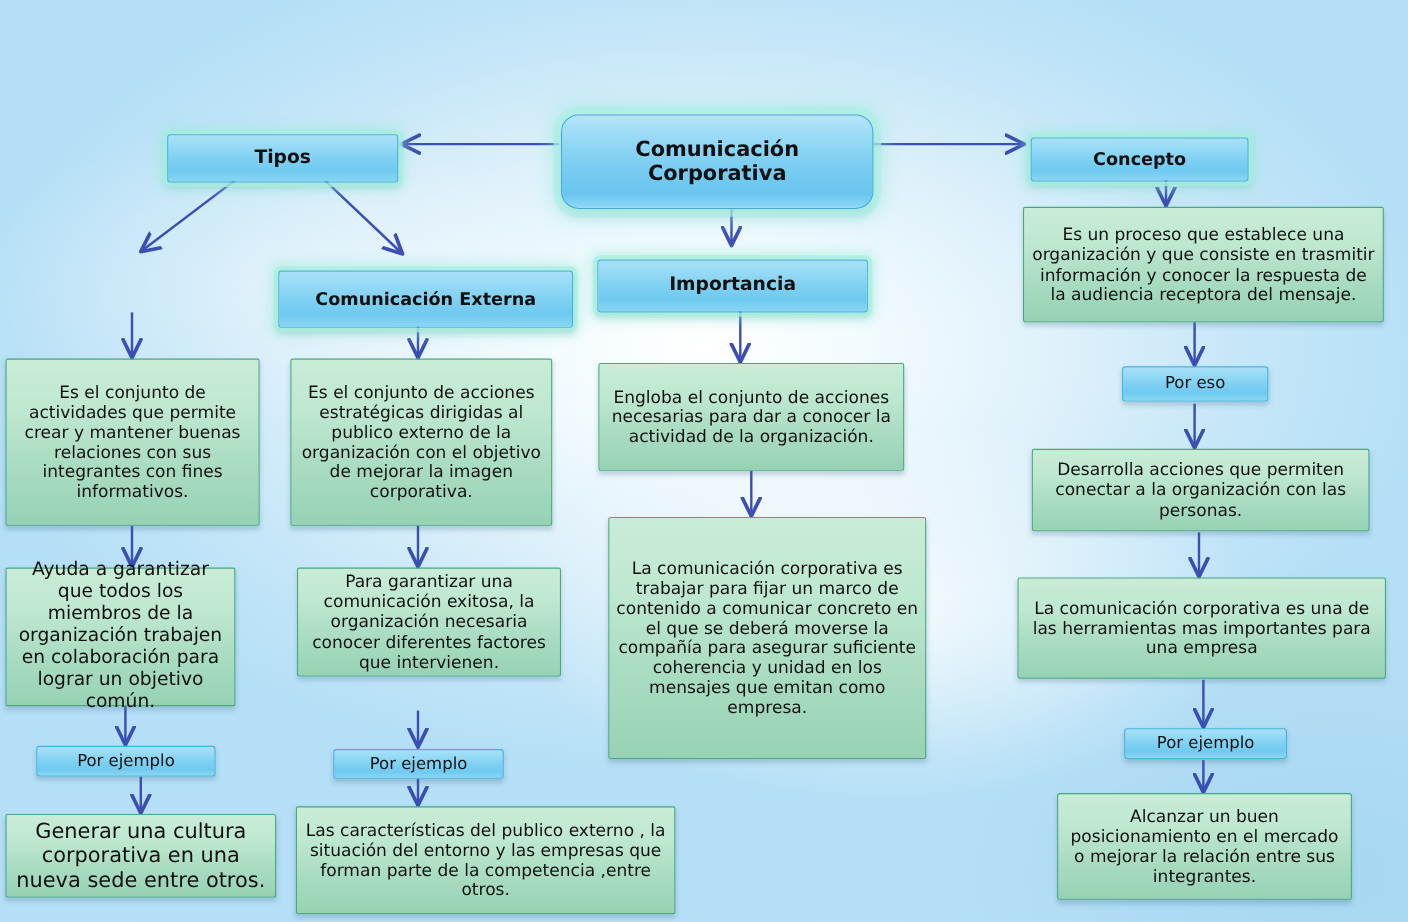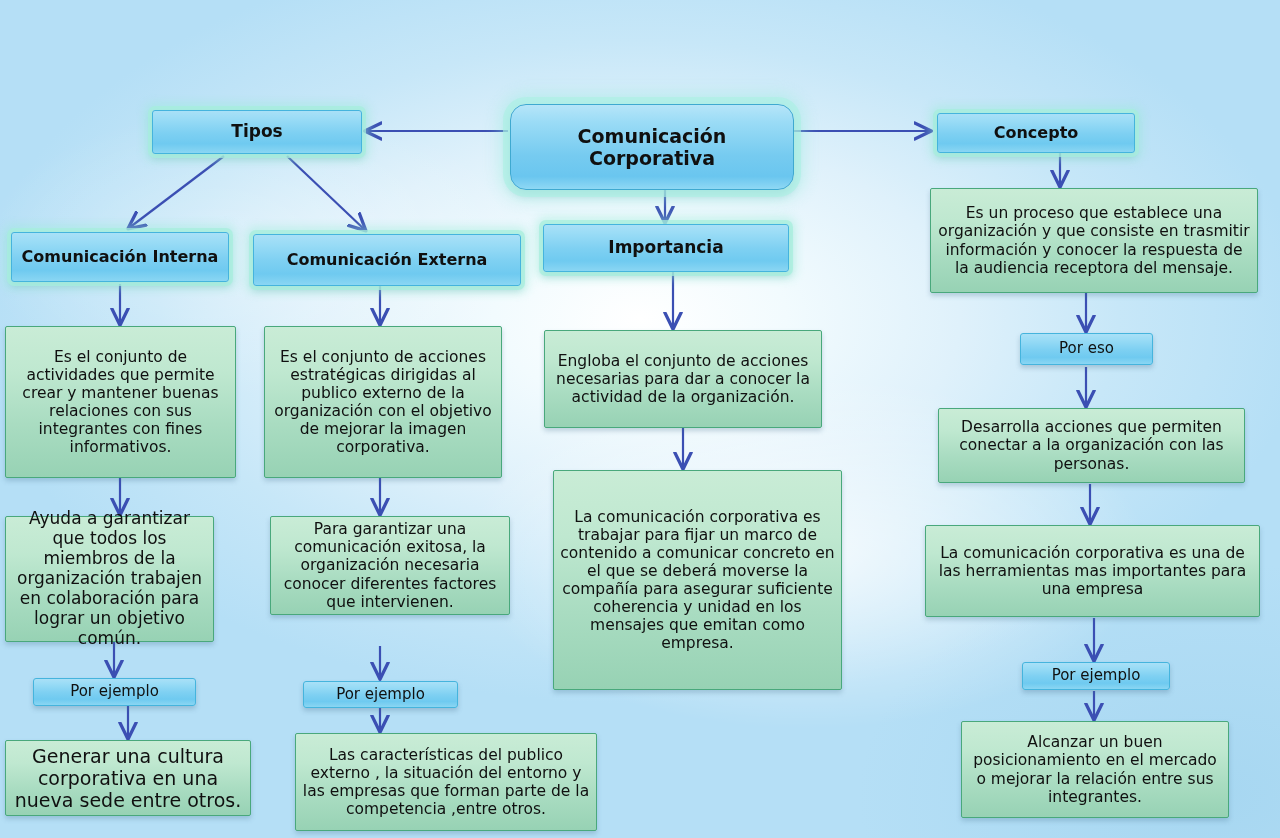--- a/index.html
+++ b/index.html
@@ -66,20 +66,21 @@
     border-radius: 3px;
     font-weight: bold;
     box-shadow: 0 3px 5px rgba(70,110,140,0.30);
   }
   
   .glow {
     box-shadow:
       0 0 0 4px rgba(166,238,220,0.72),
       0 0 10px 7px rgba(150,236,214,0.45),
       0 4px 7px rgba(70,110,140,0.30);
+    margin-top: 12px;
   }
 
   
   .green {
     background: linear-gradient(to bottom, #c9ecd6 0%, #bfe8d0 30%, #a9dcc1 65%, #97d2b4 100%);
     border: 1px solid #49a87c;
     border-radius: 2px;
     box-shadow: 0 3px 5px rgba(70,110,140,0.28);
   }
 
@@ -150,23 +151,20 @@
   </div>
 
   <div class="node blue glow" style="left:937px; top:113px; width:198px; height:40px; font-size:16px;">
     <span class="label">Concepto</span>
   </div>
 
   <div class="node blue glow" style="left:543px; top:224px; width:246px; height:48px; font-size:17px;">
     <span class="label">Importancia</span>
   </div>
 
-  <div class="node blue glow" style="left:11px; top:232px; width:218px; height:50px; font-size:16px;">
-    <span class="label">Comunicación  Interna</span>
-  </div>
 
   <div class="node blue glow" style="left:253px; top:234px; width:268px; height:52px; font-size:16px;">
     <span class="label">Comunicación  Externa</span>
   </div>
 
   <div class="node green" style="left:5px; top:326px; width:231px; height:152px; font-size:15.5px;">
     <span class="label">Es el conjunto de actividades que  permite crear y mantener buenas relaciones con sus integrantes con fines informativos.</span>
   </div>
 
   <div class="node green" style="left:5px; top:516px; width:209px; height:126px; font-size:17px;">
@@ -186,21 +184,21 @@
   </div>
 
   <div class="node green" style="left:270px; top:516px; width:240px; height:99px; font-size:15.5px;">
     <span class="label">Para garantizar una comunicación exitosa, la organización necesaria conocer diferentes factores que intervienen.</span>
   </div>
 
   <div class="node blue" style="left:303px; top:681px; width:155px; height:27px; font-size:15px; font-weight:normal;">
     <span class="label">Por ejemplo</span>
   </div>
 
-  <div class="node green" style="left:269px; top:733px; width:302px; height:98px; font-size:15.5px;margin-left:26px;">
+  <div class="node green" style="left:269px; top:733px; width:345px; height:98px; font-size:15.5px;">
     <span class="label">Las características del publico externo ,  la situación del entorno y las empresas que forman parte de la competencia ,entre otros.</span>
   </div>
 
   <div class="node green" style="left:544px; top:330px; width:278px; height:98px; font-size:15.5px;">
     <span class="label">Engloba el conjunto de acciones necesarias para dar a conocer la actividad de la organización.</span>
   </div>
 
   <div class="node green" style="left:553px; top:470px; width:289px; height:220px; font-size:15.5px;">
     <span class="label">La comunicación corporativa es trabajar para fijar un marco de contenido a comunicar concreto en el que se deberá moverse la compañía para asegurar suficiente coherencia y unidad en los mensajes que emitan como empresa.</span>
   </div>

